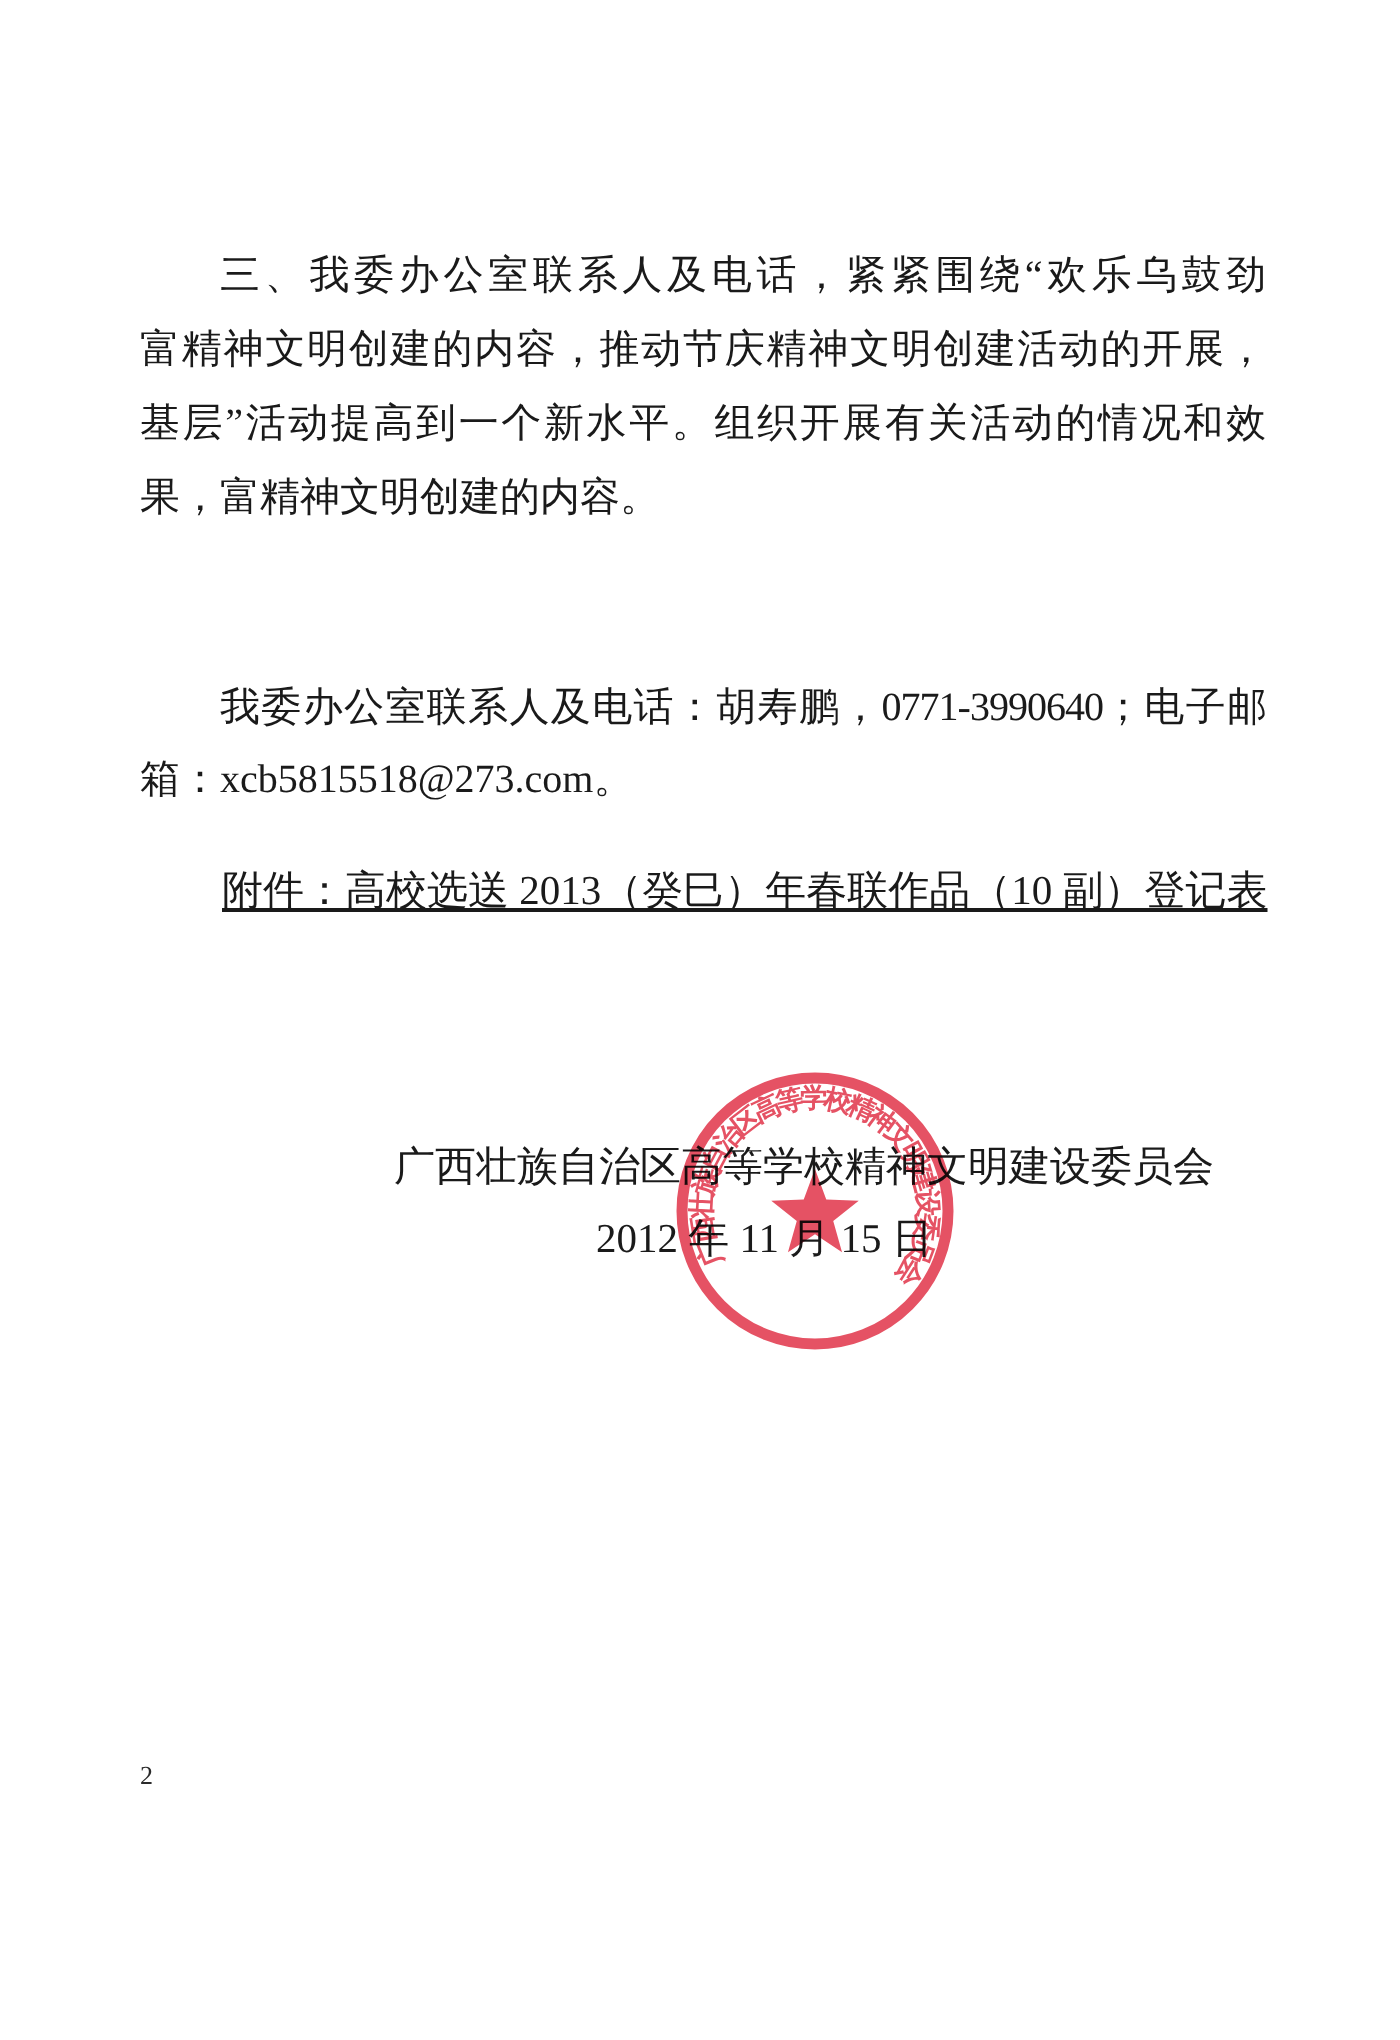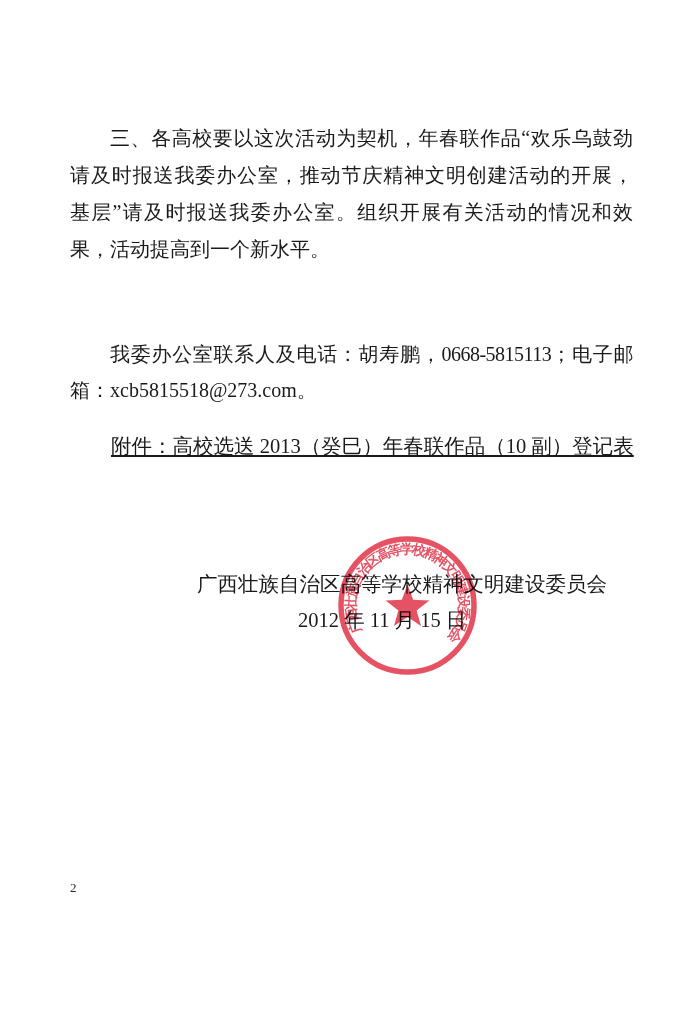--- a/index.html
+++ b/index.html
@@ -30,28 +30,28 @@
   .seal text { font-family: "Liberation Serif", serif; font-weight: bold; }
 
   .page-number { position: absolute; left: 70px; top: 880px; font-size: 13px; color: #2a2a2a; }
 </style>
 </head>
 <body>
 
 <div class="page">
 
   <div class="bodytext para1">
-    <div class="line indent">三、各高校要以这次活动为契机，年春联作品“欢乐乌鼓劲</div>
-    <div class="line">请及时报送我委办公室，推动节庆精神文明创建活动的开展，</div>
-    <div class="line">基层”请及时报送我委办公室。组织开展有关活动的情况和效</div>
-    <div class="line short">果，活动提高到一个新水平。</div>
+    <div class="line indent">三、我委办公室联系人及电话，紧紧围绕“欢乐乌鼓劲</div>
+    <div class="line">富精神文明创建的内容，推动节庆精神文明创建活动的开展，</div>
+    <div class="line">基层”活动提高到一个新水平。组织开展有关活动的情况和效</div>
+    <div class="line short">果，富精神文明创建的内容。</div>
   </div>
 
   <div class="bodytext para2">
-    <div class="line indent tight">我委办公室联系人及电话：胡寿鹏，0668-5815113；电子邮</div>
+    <div class="line indent tight">我委办公室联系人及电话：胡寿鹏，0771-3990640；电子邮</div>
     <div class="line short">箱：xcb5815518@273.com。</div>
   </div>
 
   <div class="attachment">附件：高校选送 2013（癸巳）年春联作品（10 副）登记表</div>
 
   <div class="sign-org">广西壮族自治区高等学校精神文明建设委员会</div>
   <div class="sign-date">2012 年 11 月 15 日</div>
 
   <svg class="seal" viewBox="0 0 171 171" xmlns="http://www.w3.org/2000/svg">
     <circle cx="85.5" cy="85.5" r="66.5" fill="none" stroke-width="5.5" stroke="#e23a4e"></circle>

